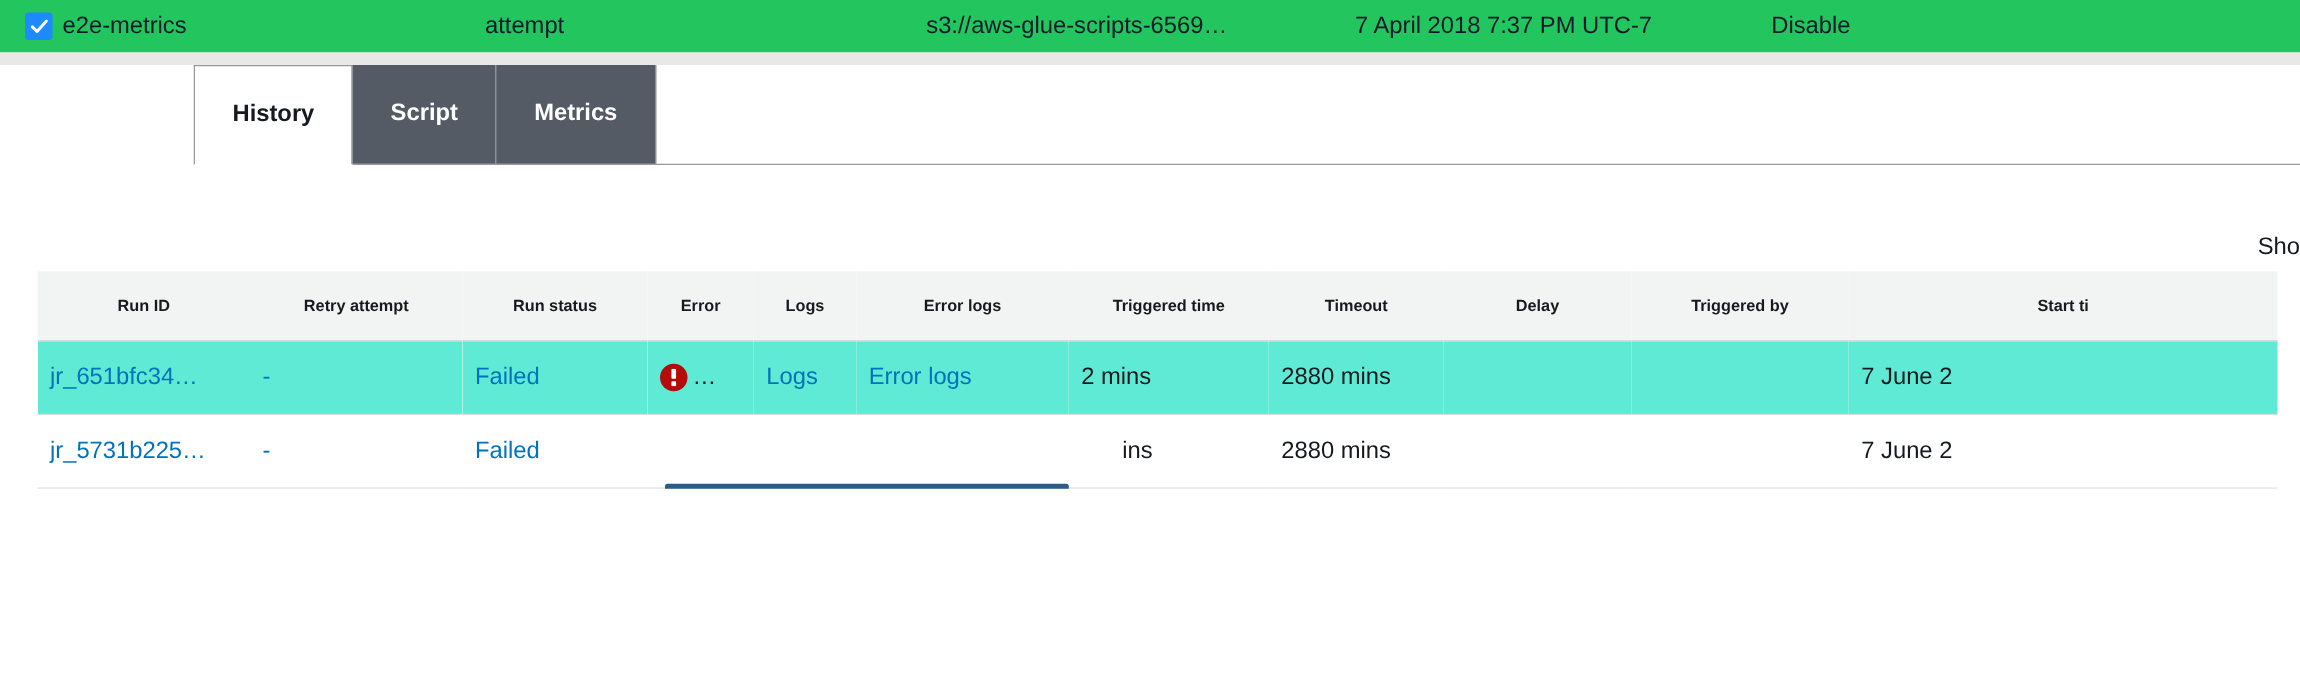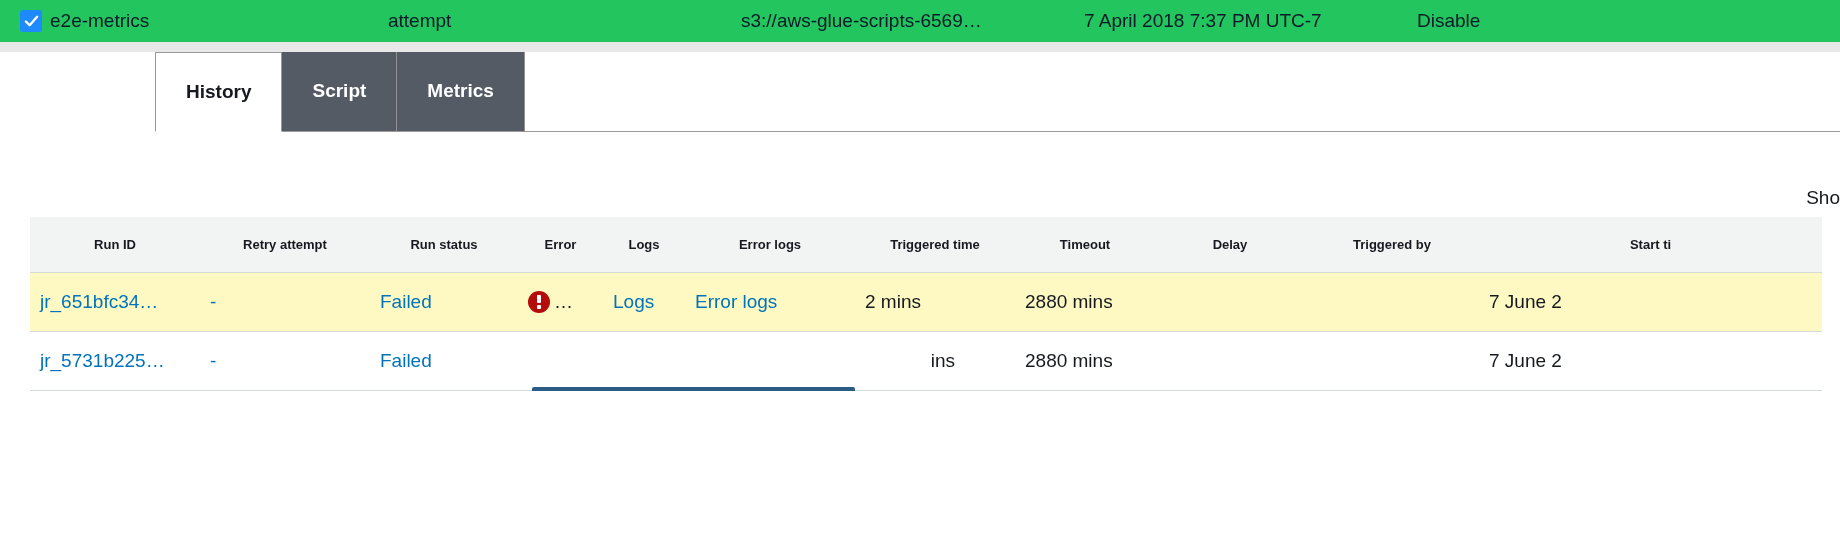--- a/index.html
+++ b/index.html
@@ -86,21 +86,21 @@
     }
     tbody td {
       padding: 18px 10px;
       font-size: 19px;
       border-bottom: 1px solid #d5dbdb;
       white-space: nowrap;
       overflow: hidden;
       text-overflow: ellipsis;
     }
     tbody tr.sel {
-      background: #fef9c3;
+      background: #5eead4;
     }
     .link { color: #0073bb; cursor: pointer; }
     .err-cell { display: flex; align-items: center; gap: 4px; }
     .err-icon {
       width: 22px;
       height: 22px;
       border-radius: 50%;
       background: #b40b0b;
       display: inline-flex;
       align-items: center;
@@ -210,21 +210,21 @@
         <td></td>
         <td>7 June 2</td>
       </tr>
       <tr>
         <td class="link">jr_5731b225…</td>
         <td class="link">-</td>
         <td class="link">Failed</td>
         <td></td>
         <td class="link"></td>
         <td class="link"></td>
-        <td style="text-align:right;padding-right:60px;">ins</td>
+        <td style="text-align:center;padding-right:60px;">ins</td>
         <td>2880 mins</td>
         <td></td>
         <td></td>
         <td>7 June 2</td>
       </tr>
     </tbody>
   </table>
 
   <div class="tooltip" style="left:502px; top:170px;">Command failed with exit code 1</div>
 </div>

